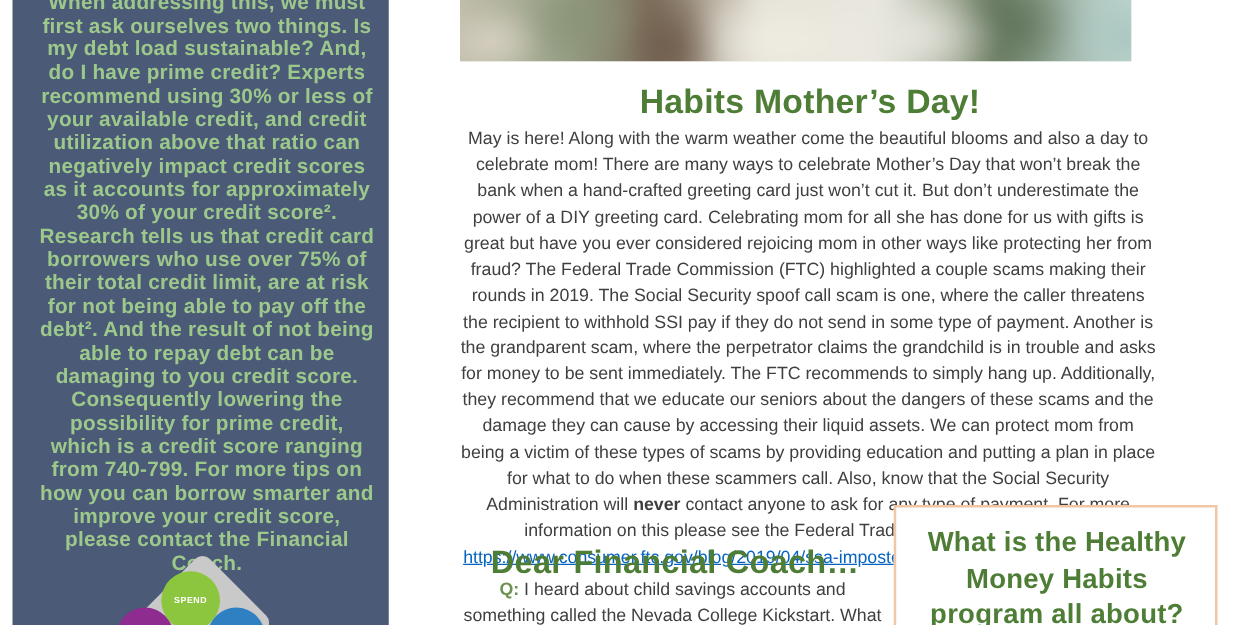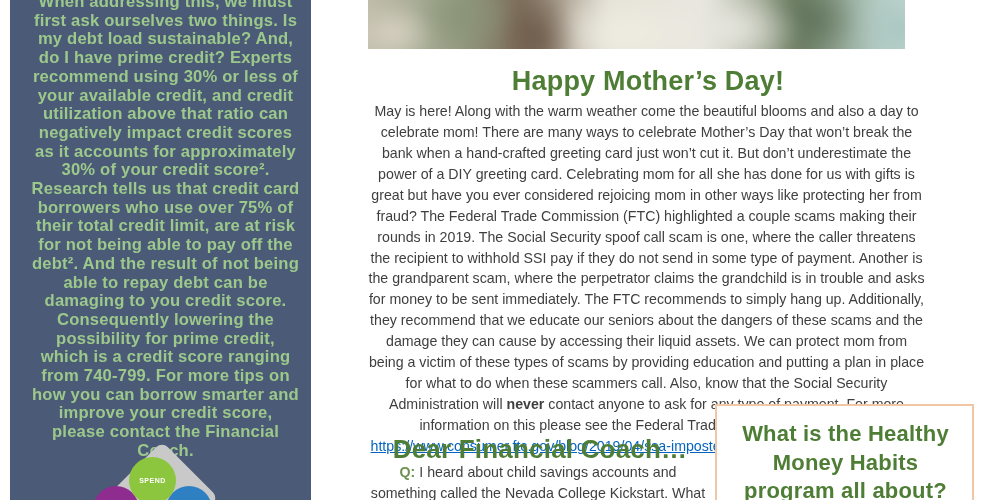--- a/index.html
+++ b/index.html
@@ -103,21 +103,21 @@
       <div class="circ spend">
         <span>SPEND</span>
       </div>
     </div>
   </aside>
 
   <div class="photo">
     <div class="blur"></div>
   </div>
 
-  <h1 class="article-title">Happy Mother’s Day!</h1>
+  <h1 class="article-title">Habits Mother’s Day!</h1>
 
   <p class="article-body"><span>May is here! Along with the warm weather come the beautiful blooms and also a day to celebrate mom! There are many ways to celebrate Mother’s Day that won’t break the bank when a hand-crafted greeting card just won’t cut it. But don’t underestimate the power of a DIY greeting card. Celebrating mom for all she has done for us with gifts is great but have you ever considered rejoicing mom in other ways like protecting her from fraud?  The Federal Trade Commission (FTC) highlighted a couple scams making their rounds in 2019. The Social Security spoof call scam is one, where the caller threatens the recipient to withhold SSI pay if they do not send in some type of payment. Another is the grandparent scam, where the perpetrator claims the grandchild is in trouble and asks for money to be sent immediately. The FTC recommends to simply hang up. Additionally, they recommend that we educate our seniors about the dangers of these scams and the damage they can cause by accessing their liquid assets. We can protect mom from being a victim of these types of scams by providing education and putting a plan in place for what to do when these scammers call. Also, know that the Social Security Administration will </span><b>never</b><span> contact anyone to ask for any type of payment.  For more information on this please see the Federal Trade Commission website at </span><a href="#">https://www.consumer.ftc.gov/blog/2019/04/ssa-imposters-top-irs-consumer-loss-reports</a></p>
 
   <h2 class="coach-title">Dear Financial Coach…</h2>
   <p class="coach-q"><span class="qlabel">Q:</span><span> I heard about child savings accounts and something called the Nevada College Kickstart. What exactly is that and how can I get involved?</span></p>
 
   <div class="habits-box">
     <div class="habits-title">What is the Healthy Money Habits program all about?</div>
   </div>
 

